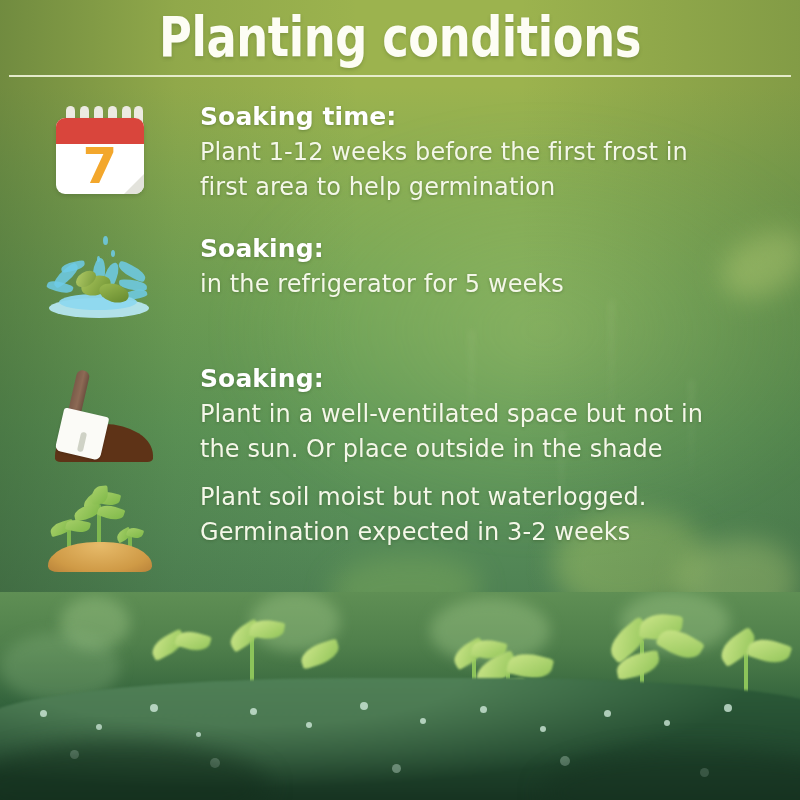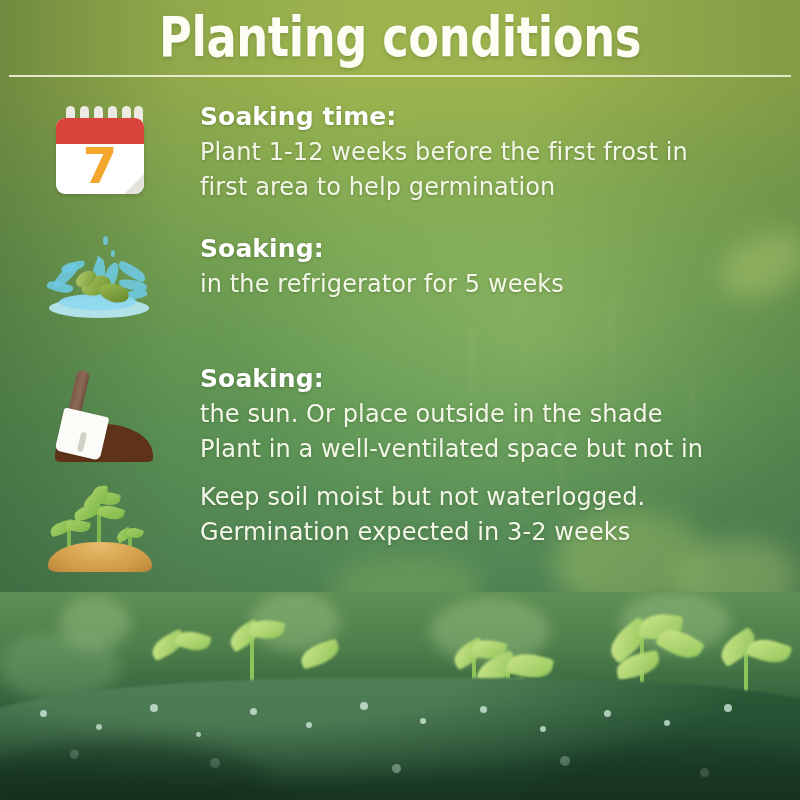--- a/index.html
+++ b/index.html
@@ -365,22 +365,22 @@
     <div class="icon-cell">
       <div class="ico shovel">
         <div class="sh-mound"></div>
         <div class="sh-handle"></div>
         <div class="sh-blade"></div>
         <div class="sh-slot"></div>
       </div>
     </div>
     <div class="txt-cell">
       <p class="sec-head">Soaking:</p>
+      <p class="sec-body">Plant in a well-ventilated space but not in</p>
       <p class="sec-body">the sun. Or place outside in the shade</p>
-      <p class="sec-body">Plant in a well-ventilated space but not in</p>
     </div>
   </div>
 
   <div class="row" id="row-3">
     <div class="icon-cell">
       <div class="ico seedl">
 
         <div class="sd-stem" style="left:57px;top:20px;height:52px;"></div>
         <div class="sd-leaf" style="left:42px;top:10px;width:24px;height:13px;transform:rotate(-34deg);"></div>
         <div class="sd-leaf" style="left:56px;top:8px;width:24px;height:13px;transform:rotate(14deg);"></div>
@@ -392,21 +392,21 @@
         <div class="sd-leaf" style="left:10px;top:38px;width:24px;height:12px;transform:rotate(-16deg);"></div>
         <div class="sd-leaf" style="left:26px;top:36px;width:24px;height:12px;transform:rotate(12deg);"></div>
 
         <div class="sd-stem" style="left:88px;top:50px;height:26px;"></div>
         <div class="sd-leaf" style="left:76px;top:46px;width:16px;height:10px;transform:rotate(-30deg);"></div>
         <div class="sd-leaf" style="left:87px;top:44px;width:16px;height:10px;transform:rotate(18deg);"></div>
         <div class="sd-soil"></div>
       </div>
     </div>
     <div class="txt-cell">
-      <p class="sec-body">Keep soil moist but not waterlogged.</p>
+      <p class="sec-body">Plant soil moist but not waterlogged.</p>
       <p class="sec-body">Germination expected in 3-2 weeks</p>
     </div>
   </div>
 
   <div class="photo">
     <div class="ph-sky"></div>
 
     <div class="ph-bokeh" style="left:60px;top:4px;width:70px;height:54px;"></div>
     <div class="ph-bokeh" style="left:250px;top:0px;width:90px;height:60px;"></div>
     <div class="ph-bokeh" style="left:430px;top:6px;width:120px;height:66px;"></div>

